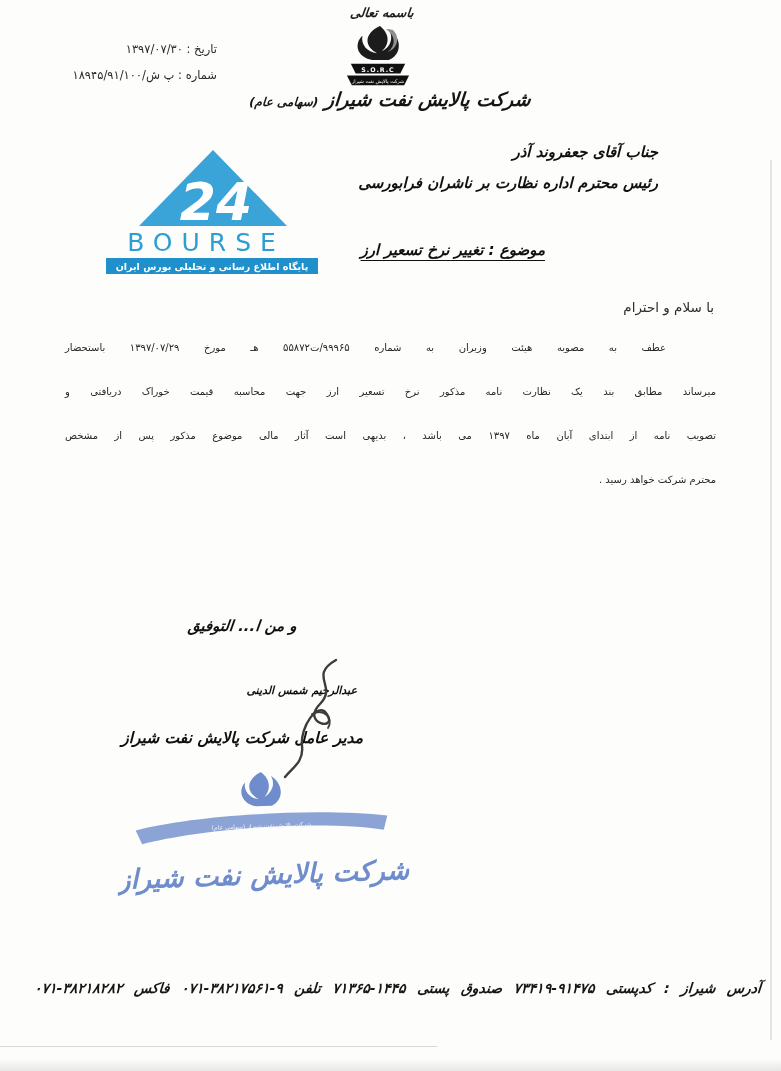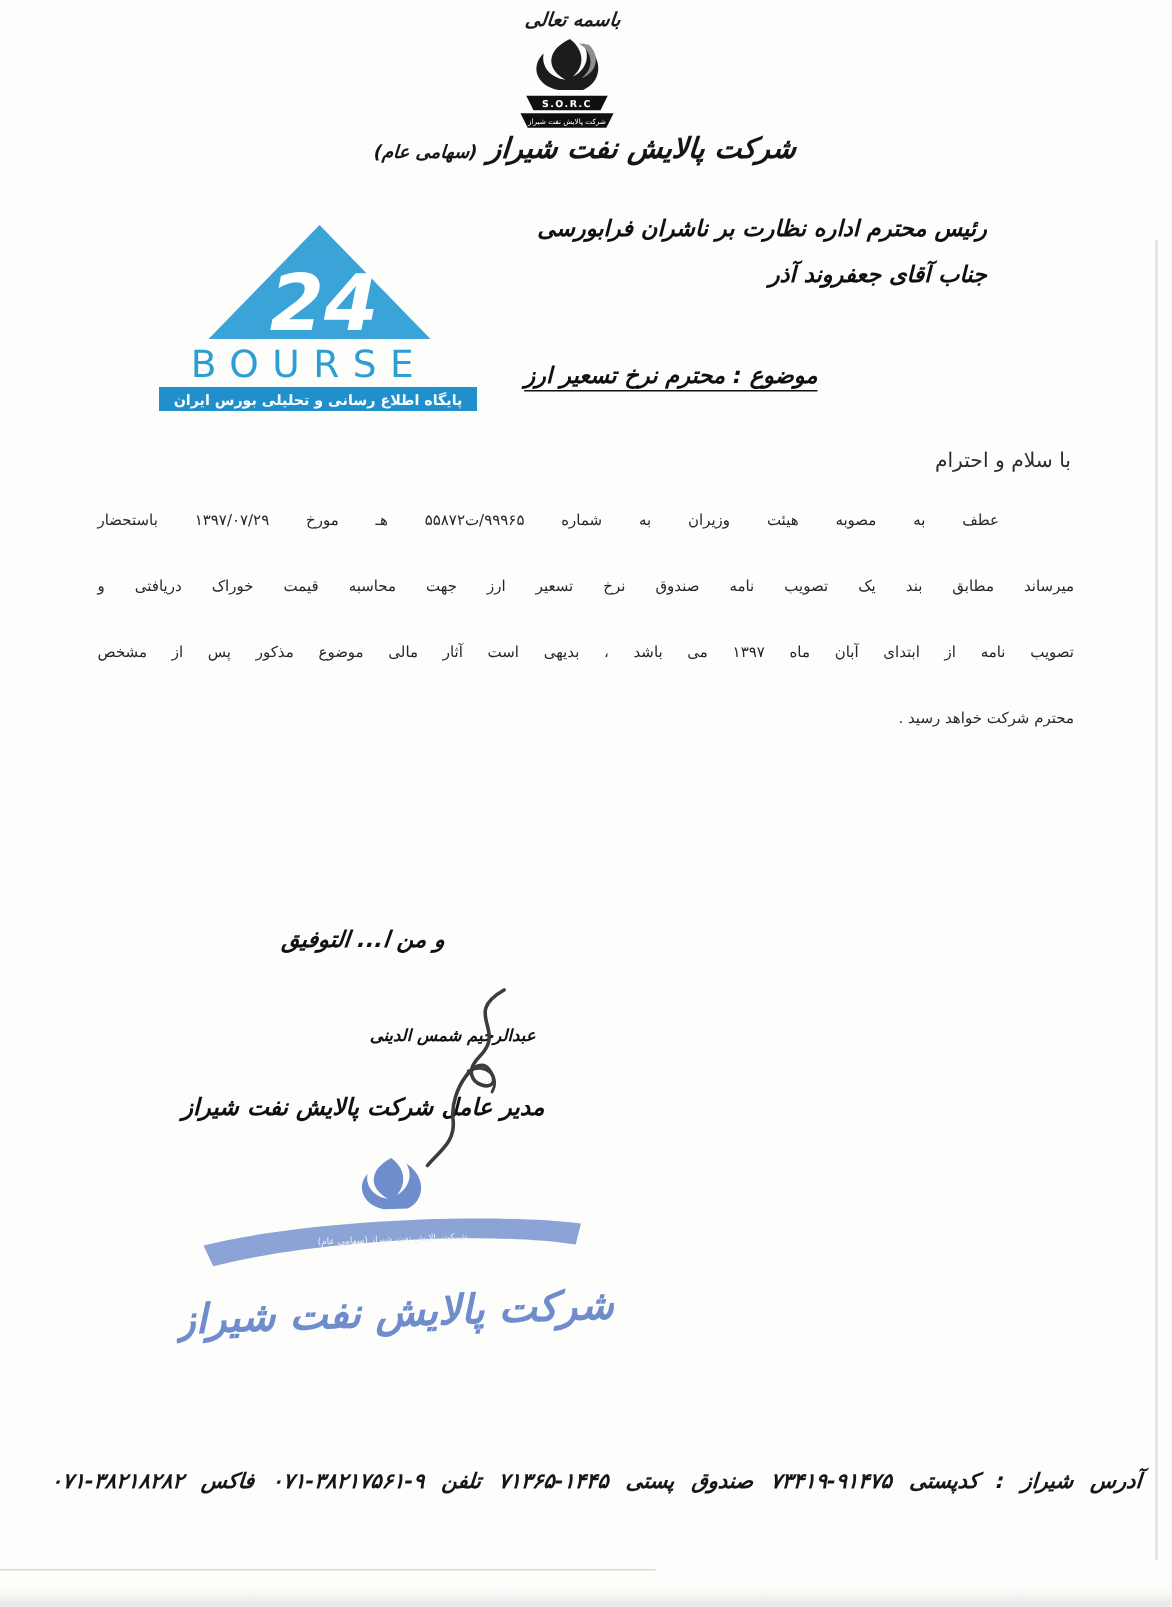--- a/index.html
+++ b/index.html
@@ -78,41 +78,50 @@
     <text x="45" y="48" text-anchor="middle" font-size="6.5" font-weight="bold" letter-spacing="1" fill="#ffffff" font-family="DejaVu Sans, sans-serif">S.O.R.C</text>
     <path d="M13 52 L77 52 L72 62 L18 62 Z" fill="#0f0f0f"></path>
     <text x="45" y="59.5" text-anchor="middle" font-size="5" fill="#ffffff" font-family="DejaVu Sans, sans-serif">شرکت پالایش نفت شیراز</text>
   </svg>
 
   <div class="company-callig">
     <span>شرکت پالایش نفت شیراز</span>
     <span class="suffix">(سهامی عام)</span>
   </div>
 
+  <div class="meta-block">
+    <div class="meta-row">
+      <span>تاریخ :</span>
+      <span>۱۳۹۷/۰۷/۳۰</span>
+    </div>
+    <div class="meta-row">
+      <span>شماره : پ ش/</span><span>۱۸۹۴۵/۹۱/۱۰۰</span>
+    </div>
+  </div>
 
   <svg class="bourse" width="218" height="131" viewBox="0 0 218 131">
     <polygon points="110,3 184,79 36,79" fill="#3aa4d8"></polygon>
     <text x="113" y="73" text-anchor="middle" font-size="52" font-weight="bold" font-style="italic" fill="#ffffff" font-family="DejaVu Sans, sans-serif">24</text>
     <text x="103" y="104" text-anchor="middle" font-size="25" letter-spacing="9" fill="#2d9ed4" font-family="DejaVu Sans, sans-serif">BOURSE</text>
     <rect x="3" y="111" width="212" height="16" fill="#1f90cb"></rect>
     <text x="109" y="123" text-anchor="middle" font-size="9.5" font-weight="bold" fill="#ffffff" direction="rtl" font-family="DejaVu Sans, sans-serif">پایگاه اطلاع رسانی و تحلیلی بورس ایران</text>
   </svg>
 
   <div class="addressee">
+    <div>جناب آقای جعفروند آذر</div>
     <div>رئیس محترم اداره نظارت بر ناشران فرابورسی</div>
-    <div>جناب آقای جعفروند آذر</div>
   </div>
 
-  <div class="subject">موضوع : محترم نرخ تسعیر ارز</div>
+  <div class="subject">موضوع : تغییر نرخ تسعیر ارز</div>
 
   <div class="salutation">با سلام و احترام</div>
 
   <div class="body-par">
     <div class="bline first">عطف به مصوبه هیئت وزیران به شماره ۹۹۹۶۵/ت۵۵۸۷۲ هـ مورخ ۱۳۹۷/۰۷/۲۹ باستحضار</div>
-    <div class="bline">میرساند مطابق بند یک تصویب نامه صندوق نرخ تسعیر ارز جهت محاسبه قیمت خوراک دریافتی و</div>
+    <div class="bline">میرساند مطابق بند یک نظارت نامه مذکور نرخ تسعیر ارز جهت محاسبه قیمت خوراک دریافتی و</div>
     <div class="bline">تصویب نامه از ابتدای آبان ماه ۱۳۹۷ می باشد ، بدیهی است آثار مالی موضوع مذکور پس از مشخص</div>
     <div class="bline last">محترم شرکت خواهد رسید .</div>
   </div>
 
   <div class="closing">و من ا... التوفیق</div>
 
   <div class="signer-name">عبدالرحیم شمس الدینی</div>
   <div class="signer-title">مدیر عامل شرکت پالایش نفت شیراز</div>
   <svg class="scribble" width="92" height="126" viewBox="0 0 92 126">
     <path d="M64 4 C36 20 66 30 48 48 C28 68 68 76 54 57 C46 46 28 70 30 90 C32 106 20 112 13 121" fill="none" stroke="#3c3c3c" stroke-width="2.4" stroke-linecap="round"></path>

